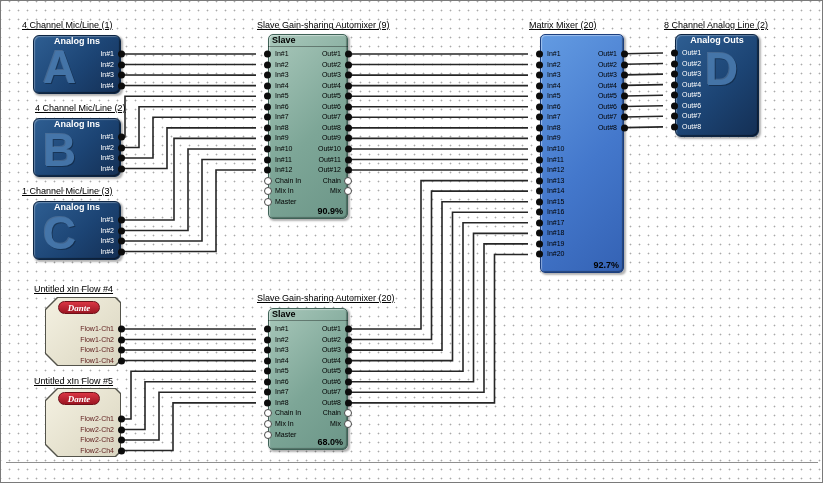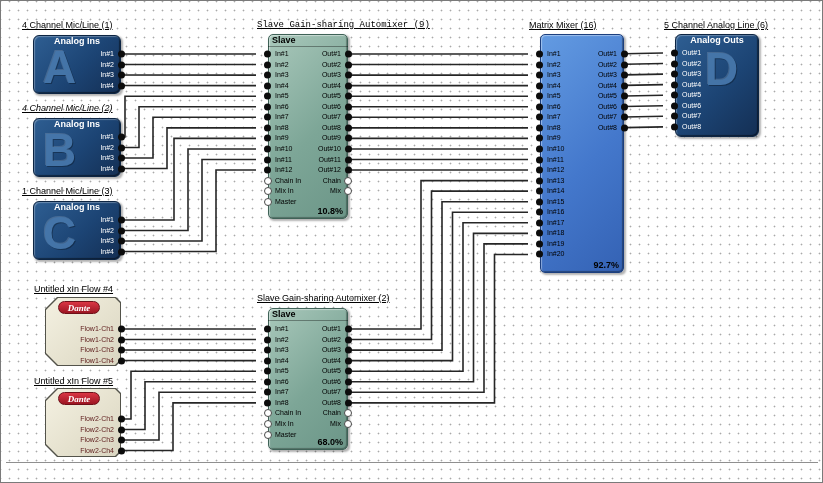--- a/index.html
+++ b/index.html
@@ -133,41 +133,41 @@
 <div class="node-title" style="left: 21px; top: 19px;">4 Channel Mic/Line (1)</div>
     <div class="node analog-in" style="left: 20px; top: 34px; width: 88px; height: 59px;">
       <div class="bg"></div>
       <div class="hdr center">Analog Ins</div>
       <div class="wm" style="left: 10px; top: 9px;">A</div>
       <div class="prow right" style="top: 14px;"><span class="plabel">In#1</span><div class="dot"></div></div>
       <div class="prow right" style="top: 24.5px;"><span class="plabel">In#2</span><div class="dot"></div></div>
       <div class="prow right" style="top: 35px;"><span class="plabel">In#3</span><div class="dot"></div></div>
       <div class="prow right" style="top: 45.5px;"><span class="plabel">In#4</span><div class="dot"></div></div>
     </div>
-    <div class="node-title" style="left: 21px; top: 102px; font-style: italic;">4 Channel Mic/Line (2)</div>
+    <div class="node-title" style="left: 34px; top: 102px;">4 Channel Mic/Line (2)</div>
     <div class="node analog-in" style="left: 20px; top: 117px; width: 88px; height: 59px;">
       <div class="bg"></div>
       <div class="hdr center">Analog Ins</div>
       <div class="wm" style="left: 10px; top: 9px;">B</div>
       <div class="prow right" style="top: 14px;"><span class="plabel">In#1</span><div class="dot"></div></div>
       <div class="prow right" style="top: 24.5px;"><span class="plabel">In#2</span><div class="dot"></div></div>
       <div class="prow right" style="top: 35px;"><span class="plabel">In#3</span><div class="dot"></div></div>
       <div class="prow right" style="top: 45.5px;"><span class="plabel">In#4</span><div class="dot"></div></div>
     </div>
     <div class="node-title" style="left: 21px; top: 185px;">1 Channel Mic/Line (3)</div>
     <div class="node analog-in" style="left: 20px; top: 200px; width: 88px; height: 59px;">
       <div class="bg"></div>
       <div class="hdr center">Analog Ins</div>
       <div class="wm" style="left: 10px; top: 9px;">C</div>
       <div class="prow right" style="top: 14px;"><span class="plabel">In#1</span><div class="dot"></div></div>
       <div class="prow right" style="top: 24.5px;"><span class="plabel">In#2</span><div class="dot"></div></div>
       <div class="prow right" style="top: 35px;"><span class="plabel">In#3</span><div class="dot"></div></div>
       <div class="prow right" style="top: 45.5px;"><span class="plabel">In#4</span><div class="dot"></div></div>
     </div>
-    <div class="node-title" style="left: 256px; top: 19px; font-family: Liberation Mono, monospace;">Slave Gain-sharing Automixer (9)</div>
+    <div class="node-title" style="left: 256px; top: 19px;">Slave Gain-sharing Automixer (9)</div>
     <div class="node automixer" style="left: 255px; top: 33px; width: 80px; height: 185px;">
       <div class="bg"></div>
       <div class="hdr bar">Slave</div>
       <div class="prow left" style="top: 15px;"><span class="plabel">In#1</span><div class="dot"></div></div>
       <div class="prow left" style="top: 25.55px;"><span class="plabel">In#2</span><div class="dot"></div></div>
       <div class="prow left" style="top: 36.1px;"><span class="plabel">In#3</span><div class="dot"></div></div>
       <div class="prow left" style="top: 46.65px;"><span class="plabel">In#4</span><div class="dot"></div></div>
       <div class="prow left" style="top: 57.2px;"><span class="plabel">In#5</span><div class="dot"></div></div>
       <div class="prow left" style="top: 67.75px;"><span class="plabel">In#6</span><div class="dot"></div></div>
       <div class="prow left" style="top: 78.3px;"><span class="plabel">In#7</span><div class="dot"></div></div>
@@ -186,23 +186,23 @@
       <div class="prow right" style="top: 57.2px;"><span class="plabel">Out#5</span><div class="dot"></div></div>
       <div class="prow right" style="top: 67.75px;"><span class="plabel">Out#6</span><div class="dot"></div></div>
       <div class="prow right" style="top: 78.3px;"><span class="plabel">Out#7</span><div class="dot"></div></div>
       <div class="prow right" style="top: 88.85px;"><span class="plabel">Out#8</span><div class="dot"></div></div>
       <div class="prow right" style="top: 99.4px;"><span class="plabel">Out#9</span><div class="dot"></div></div>
       <div class="prow right" style="top: 109.95px;"><span class="plabel">Out#10</span><div class="dot"></div></div>
       <div class="prow right" style="top: 120.5px;"><span class="plabel">Out#11</span><div class="dot"></div></div>
       <div class="prow right" style="top: 131.05px;"><span class="plabel">Out#12</span><div class="dot"></div></div>
       <div class="prow right" style="top: 141.6px;"><span class="plabel">Chain</span><div class="cdot"></div></div>
       <div class="prow right" style="top: 152.15px;"><span class="plabel">Mix</span><div class="cdot"></div></div>
-      <div class="percent">10.8%</div>
-    </div>
-    <div class="node-title" style="left: 256px; top: 292px;">Slave Gain-sharing Automixer (2)</div>
+      <div class="percent">90.9%</div>
+    </div>
+    <div class="node-title" style="left: 256px; top: 292px;">Slave Gain-sharing Automixer (20)</div>
     <div class="node automixer" style="left: 255px; top: 307px; width: 80px; height: 142px;">
       <div class="bg"></div>
       <div class="hdr bar">Slave</div>
       <div class="prow left" style="top: 16px;"><span class="plabel">In#1</span><div class="dot"></div></div>
       <div class="prow left" style="top: 26.55px;"><span class="plabel">In#2</span><div class="dot"></div></div>
       <div class="prow left" style="top: 37.1px;"><span class="plabel">In#3</span><div class="dot"></div></div>
       <div class="prow left" style="top: 47.65px;"><span class="plabel">In#4</span><div class="dot"></div></div>
       <div class="prow left" style="top: 58.2px;"><span class="plabel">In#5</span><div class="dot"></div></div>
       <div class="prow left" style="top: 68.75px;"><span class="plabel">In#6</span><div class="dot"></div></div>
       <div class="prow left" style="top: 79.3px;"><span class="plabel">In#7</span><div class="dot"></div></div>
@@ -215,21 +215,21 @@
       <div class="prow right" style="top: 37.1px;"><span class="plabel">Out#3</span><div class="dot"></div></div>
       <div class="prow right" style="top: 47.65px;"><span class="plabel">Out#4</span><div class="dot"></div></div>
       <div class="prow right" style="top: 58.2px;"><span class="plabel">Out#5</span><div class="dot"></div></div>
       <div class="prow right" style="top: 68.75px;"><span class="plabel">Out#6</span><div class="dot"></div></div>
       <div class="prow right" style="top: 79.3px;"><span class="plabel">Out#7</span><div class="dot"></div></div>
       <div class="prow right" style="top: 89.85px;"><span class="plabel">Out#8</span><div class="dot"></div></div>
       <div class="prow right" style="top: 100.4px;"><span class="plabel">Chain</span><div class="cdot"></div></div>
       <div class="prow right" style="top: 110.95px;"><span class="plabel">Mix</span><div class="cdot"></div></div>
       <div class="percent">68.0%</div>
     </div>
-    <div class="node-title" style="left: 528px; top: 19px;">Matrix Mixer (16)</div>
+    <div class="node-title" style="left: 528px; top: 19px;">Matrix Mixer (20)</div>
     <div class="node matrix" style="left: 527px; top: 33px; width: 84px; height: 239px;">
       <div class="bg"></div>
       <div class="prow left" style="top: 15px;"><span class="plabel">In#1</span><div class="dot"></div></div>
       <div class="prow left" style="top: 25.55px;"><span class="plabel">In#2</span><div class="dot"></div></div>
       <div class="prow left" style="top: 36.1px;"><span class="plabel">In#3</span><div class="dot"></div></div>
       <div class="prow left" style="top: 46.65px;"><span class="plabel">In#4</span><div class="dot"></div></div>
       <div class="prow left" style="top: 57.2px;"><span class="plabel">In#5</span><div class="dot"></div></div>
       <div class="prow left" style="top: 67.75px;"><span class="plabel">In#6</span><div class="dot"></div></div>
       <div class="prow left" style="top: 78.3px;"><span class="plabel">In#7</span><div class="dot"></div></div>
       <div class="prow left" style="top: 88.85px;"><span class="plabel">In#8</span><div class="dot"></div></div>
@@ -248,21 +248,21 @@
       <div class="prow right" style="top: 15px;"><span class="plabel">Out#1</span><div class="dot"></div></div>
       <div class="prow right" style="top: 25.55px;"><span class="plabel">Out#2</span><div class="dot"></div></div>
       <div class="prow right" style="top: 36.1px;"><span class="plabel">Out#3</span><div class="dot"></div></div>
       <div class="prow right" style="top: 46.65px;"><span class="plabel">Out#4</span><div class="dot"></div></div>
       <div class="prow right" style="top: 57.2px;"><span class="plabel">Out#5</span><div class="dot"></div></div>
       <div class="prow right" style="top: 67.75px;"><span class="plabel">Out#6</span><div class="dot"></div></div>
       <div class="prow right" style="top: 78.3px;"><span class="plabel">Out#7</span><div class="dot"></div></div>
       <div class="prow right" style="top: 88.85px;"><span class="plabel">Out#8</span><div class="dot"></div></div>
       <div class="percent">92.7%</div>
     </div>
-    <div class="node-title" style="left: 663px; top: 19px;">5 Channel Analog Line (6)</div>
+    <div class="node-title" style="left: 663px; top: 19px;">8 Channel Analog Line (2)</div>
     <div class="node analog-out" style="left: 662px; top: 33px; width: 84px; height: 103px;">
       <div class="bg"></div>
       <div class="hdr center">Analog Outs</div>
       <div class="wm" style="left: 30px; top: 12px;">D</div>
       <div class="prow left" style="top: 14px;"><span class="plabel">Out#1</span><div class="dot"></div></div>
       <div class="prow left" style="top: 24.55px;"><span class="plabel">Out#2</span><div class="dot"></div></div>
       <div class="prow left" style="top: 35.1px;"><span class="plabel">Out#3</span><div class="dot"></div></div>
       <div class="prow left" style="top: 45.65px;"><span class="plabel">Out#4</span><div class="dot"></div></div>
       <div class="prow left" style="top: 56.2px;"><span class="plabel">Out#5</span><div class="dot"></div></div>
       <div class="prow left" style="top: 66.75px;"><span class="plabel">Out#6</span><div class="dot"></div></div>

